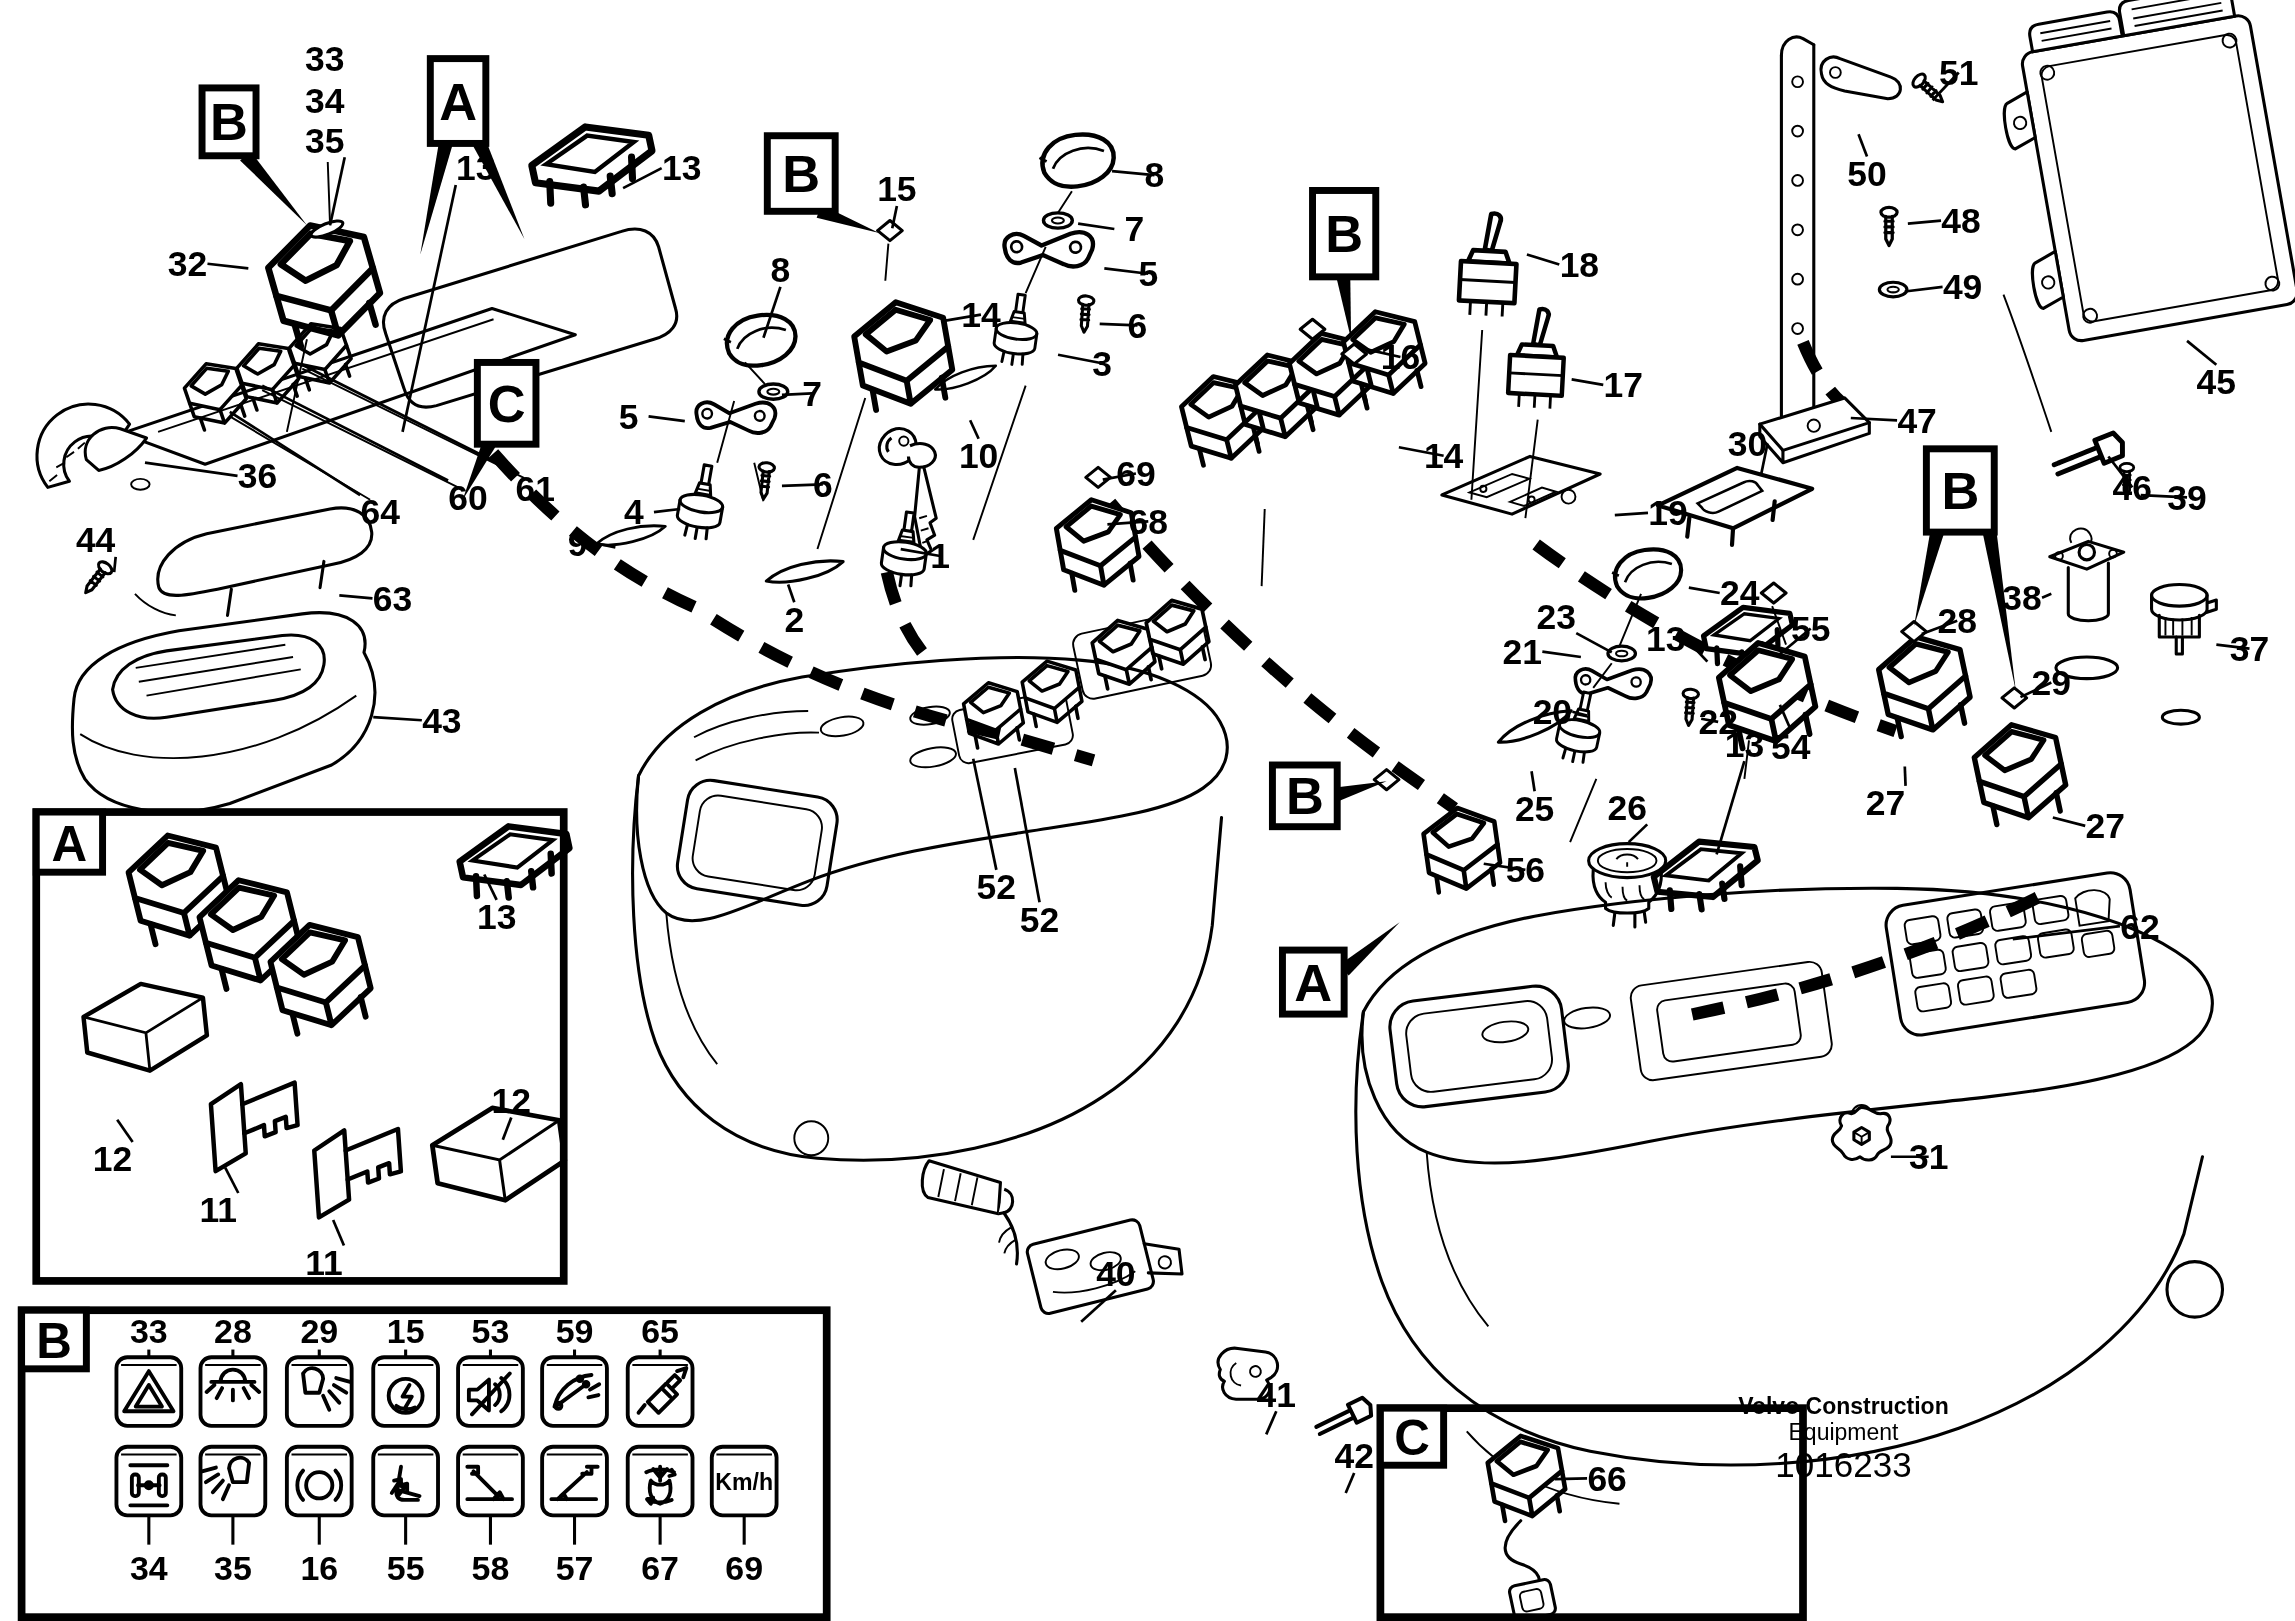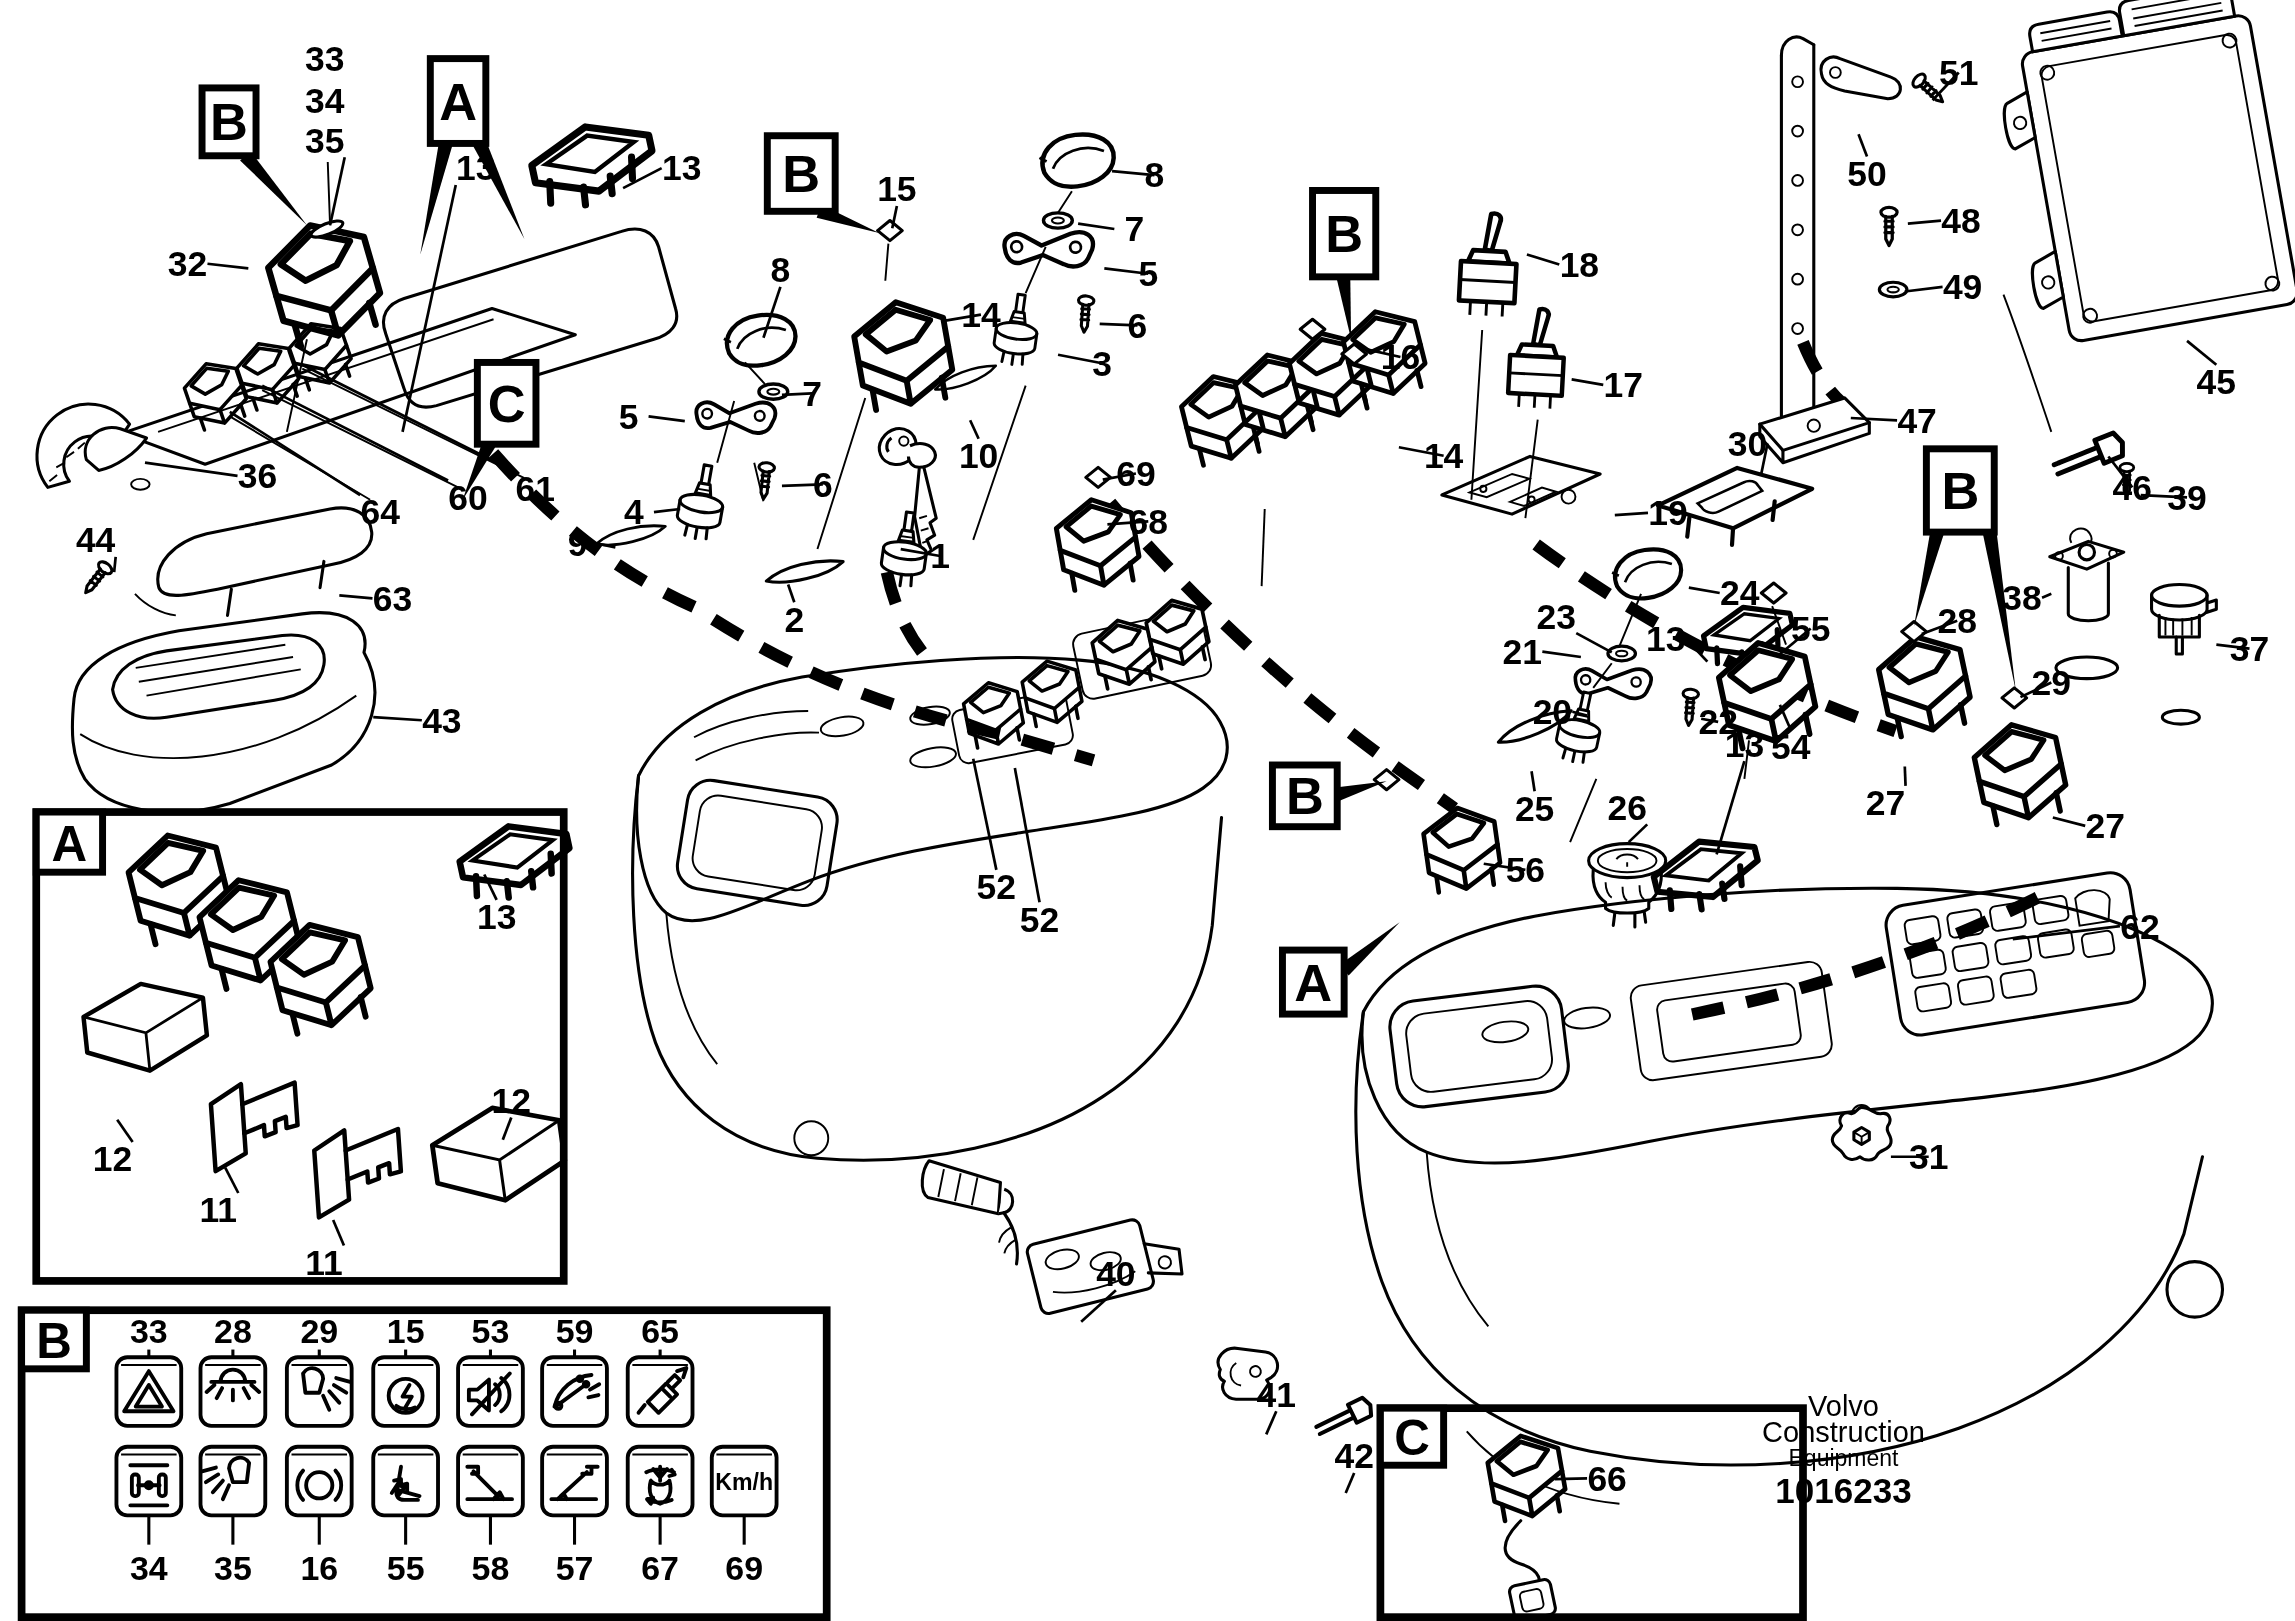--- a/index.html
+++ b/index.html
@@ -762,18 +762,18 @@
           <rect x="923" y="1876" width="84" height="89" rx="14" fill="#fff" stroke="#000" stroke-width="5"></rect>
           <line x1="929" y1="1886" x2="1001" y2="1886" stroke="#000" stroke-width="2.5"></line>
           <text x="965" y="1932.5" text-anchor="middle" font-size="30" font-weight="bold">Km/h</text>
           <line x1="965" y1="1965" x2="965" y2="2003" stroke="#000" stroke-width="4"></line>
           <text x="965" y="2049" text-anchor="middle" font-size="44" font-weight="bold">69</text>
         </g>
       </g>
     </svg>
 
 <div style="position:absolute;left:1728px;top:1393px;width:231px;text-align:center;">
-  <div style="font-size:29px;font-weight:normal;line-height:26px;">Volvo Construction</div>
+  <div style="font-size:23px;font-weight:bold;line-height:26px;">Volvo Construction</div>
   <div style="font-size:23px;font-weight:normal;line-height:26px;">Equipment</div>
-  <div style="font-size:35px;font-weight:bold;line-height:40px;">1016233</div>
+  <div style="font-size:35px;font-weight:normal;line-height:40px;">1016233</div>
 </div>
 </div>
 
 
 </body></html>

